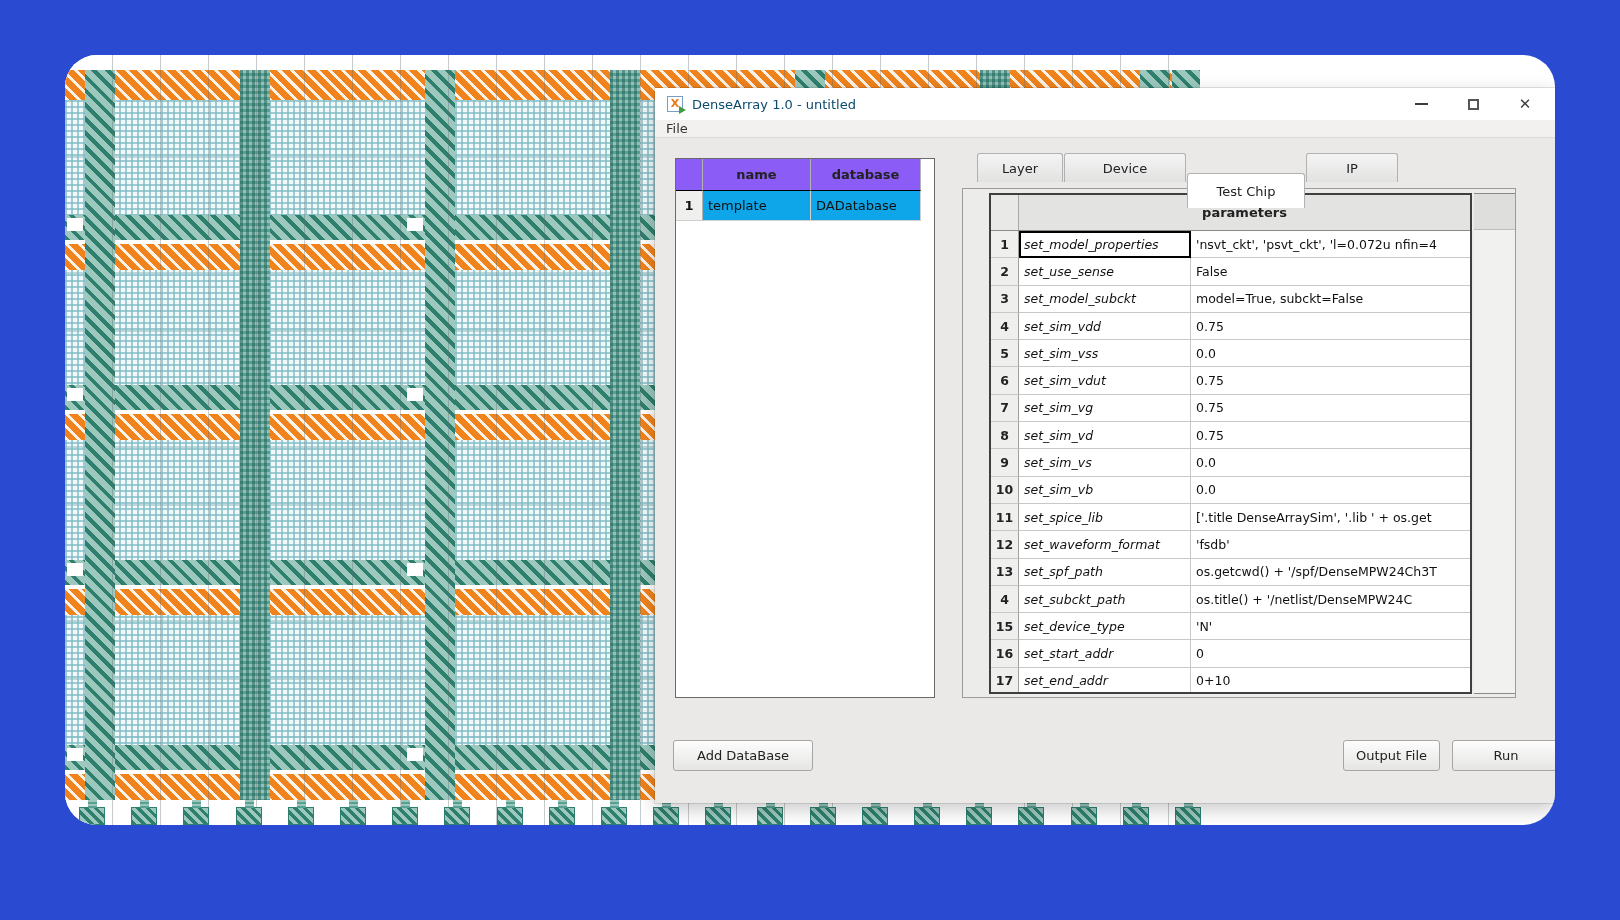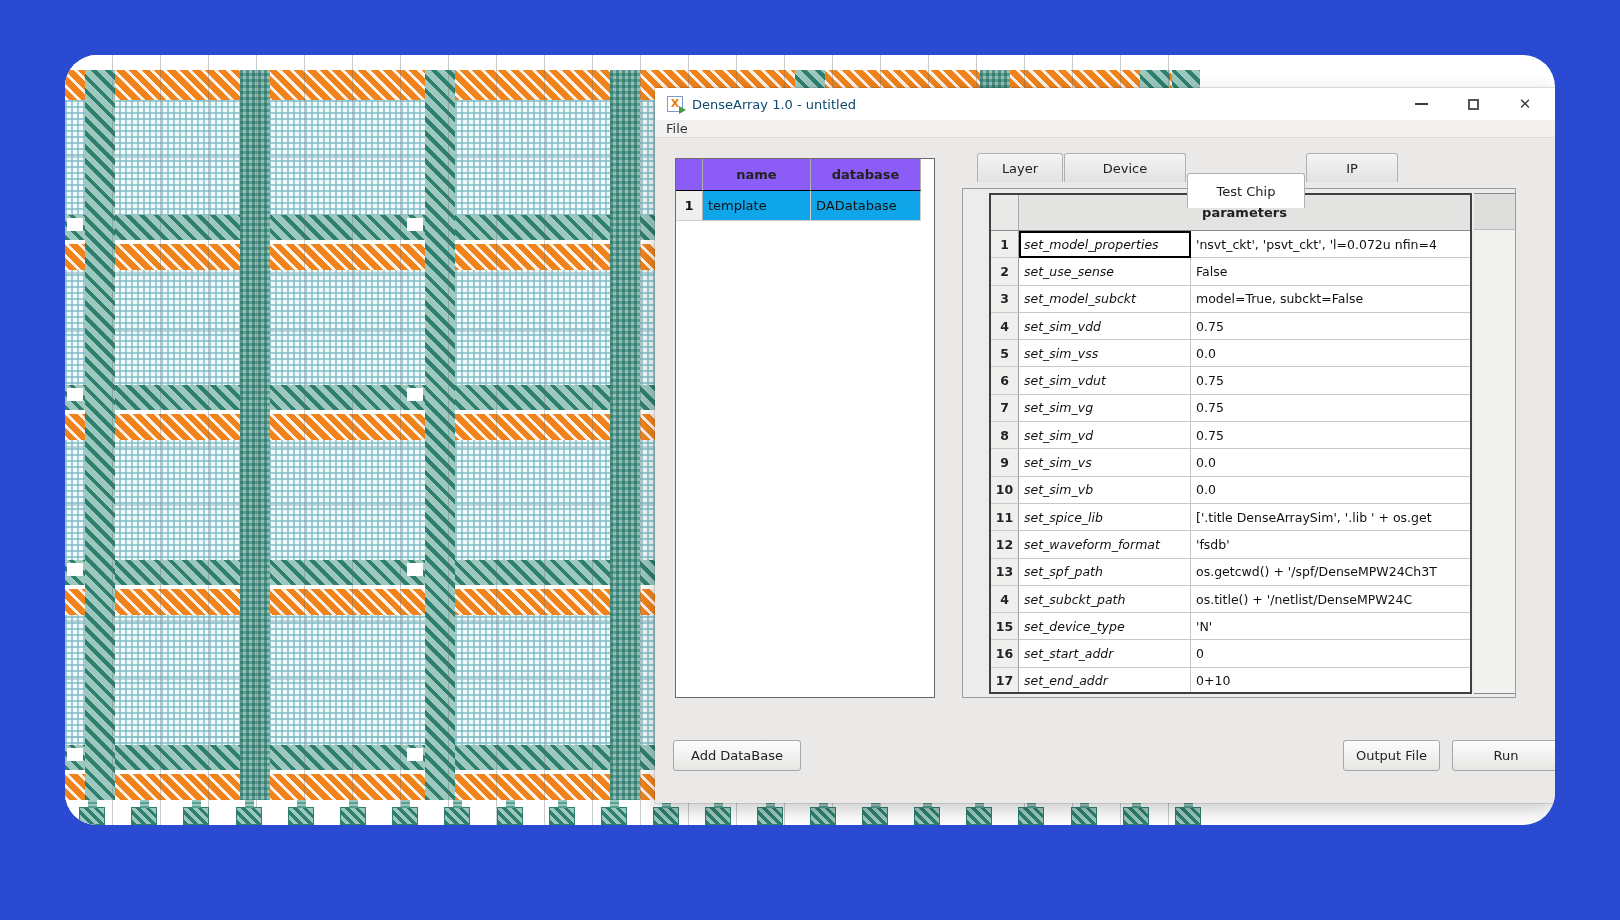--- a/index.html
+++ b/index.html
@@ -110,21 +110,21 @@
   .fc-par { flex:1; }
   .fc-fn.sel { outline:2px solid #000; outline-offset:-2px; }
   .gutter { position:absolute; left:511px; top:4px; width:41px; height:501px; background:#f1f1f0;
             border-top:1px solid #8a8a8a; border-bottom:1px solid #8a8a8a; }
   .gutter-top { height:36px; background:#dededd; border-bottom:1px solid #bdbdbd; }
 
   
   .btn { position:absolute; height:31px; border:1px solid #a6a6a6; border-radius:3px;
          background:linear-gradient(#fdfdfd,#e5e5e3); font-size:13px; color:#222;
          font-family:inherit; display:flex; align-items:center; justify-content:center; }
-  .btn-adddb { left:18px; top:602px; width:128px;text-align:center; }
+  .btn-adddb { left:18px; top:602px; width:140px;text-align:center; }
   .btn-output { left:688px; top:602px; width:97px;text-align:right; }
   .btn-run { left:797px; top:602px; width:108px; }
 </style>
 </head>
 <body>
 
 <div class="stage">
   <div class="canvas">
 
     <div class="chip" id="chip">

